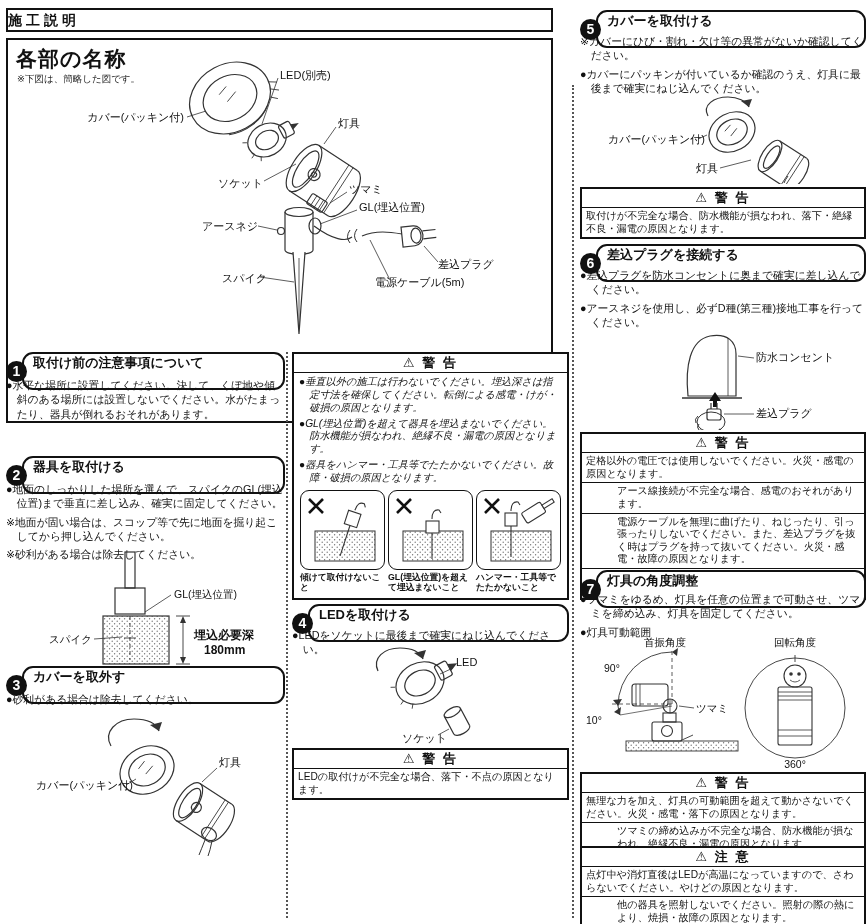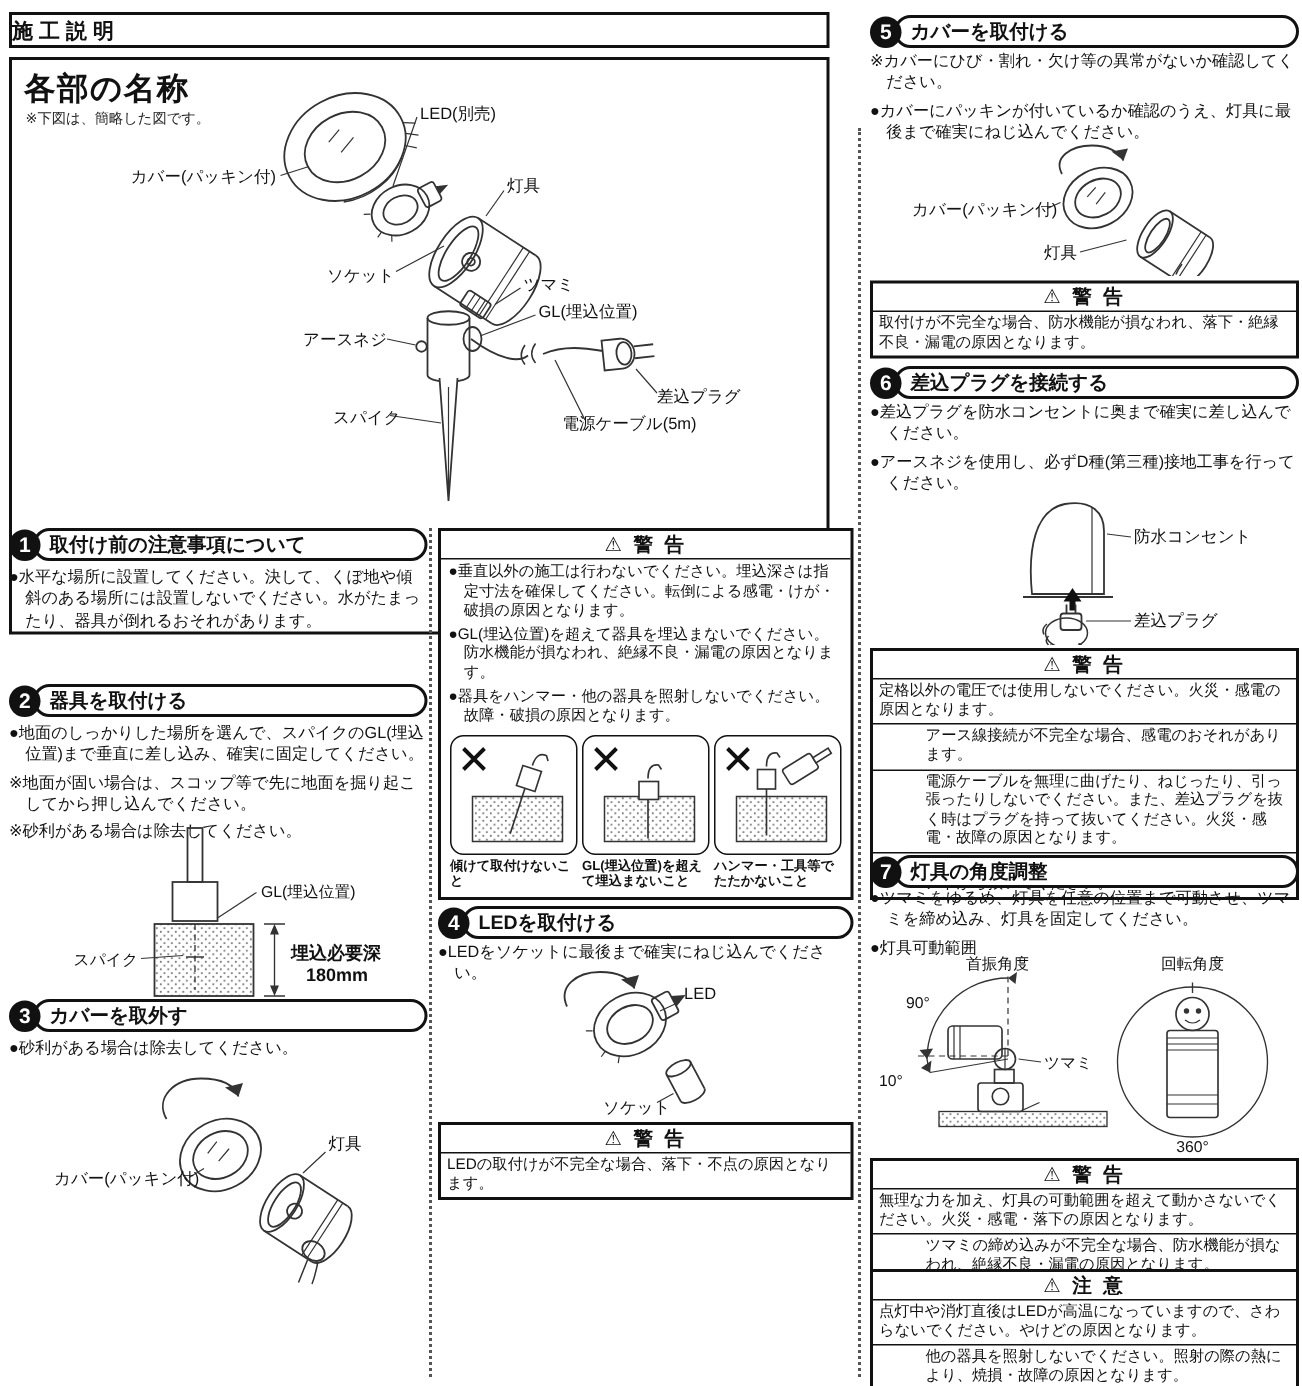--- a/index.html
+++ b/index.html
@@ -6,30 +6,30 @@
   #page{position:relative;width:868px;height:924px;background:#fff;color:#111;
         font-family:"Liberation Sans","DejaVu Sans",sans-serif;overflow:hidden;}
   .abs{position:absolute;}
   .bx{border:2px solid #111;box-sizing:border-box;background:#fff;}
   .doc-title{font-weight:bold;font-size:14px;letter-spacing:4px;line-height:20px;padding-left:0;}
   .parts-heading{font-weight:bold;font-size:21px;letter-spacing:1px;}
   .parts-note{font-size:9.5px;color:#222;}
   .sec-h{display:flex;align-items:center;}
   .sec-h .num{flex:0 0 21px;width:21px;height:21px;border-radius:50%;background:#111;color:#fff;
               font-weight:bold;font-size:14px;line-height:21px;text-align:center;z-index:2;}
-  .sec-h .pill{flex:1;border:2px solid #111;border-radius:11px;height:22px;box-sizing:border-box;
+  .sec-h .pill{flex:1;border:2px solid #111;border-radius:11px;height:38px;box-sizing:border-box;
                font-weight:bold;font-size:13px;line-height:17px;padding:0 4px 0 9px;margin-left:-5px;
                white-space:nowrap;overflow:hidden;background:#fff;}
   .li{margin:0 0 4px 0;padding-left:1em;text-indent:-1em;font-size:10.8px;line-height:1.32;}
   .warnbox{border:2px solid #111;box-sizing:border-box;background:#fff;}
   .warnbox .wt{font-weight:bold;font-size:13px;text-align:center;letter-spacing:2px;
                border-bottom:1.5px solid #111;padding:1px 0;line-height:16px;}
   .warnbox .wr{font-size:10.2px;line-height:1.24;padding:2px 4px;}
   .warnbox .wr + .wr{border-top:1.5px solid #111;padding-left:35px;}
-  .warnbox .wbody{padding:3px 5px 0 5px;}
+  .warnbox .wbody{padding:3px 5px 0 5px;font-style:italic;}
   .warnbox .wbody .li{font-size:10.2px;line-height:1.26;margin-bottom:3px;}
   .xfigs{display:flex;justify-content:space-between;padding:2px 6px 5px 6px;}
   .xfig{width:85px;}
   .xfig .fbox{height:78px;border:1.5px solid #111;border-radius:9px;overflow:hidden;}
   .xfig .cap{font-size:8.8px;line-height:1.2;margin-top:2px;color:#111;font-weight:bold;}
   .sep{border-left:2px dotted #555;width:0;}
   svg text{font-family:"Liberation Sans","DejaVu Sans",sans-serif;fill:#111;}
   .lbl{font-size:11px;}
   .lbl-s{font-size:10.5px;}
   .lbl-b{font-size:12px;font-weight:bold;}
@@ -200,21 +200,21 @@
     </g>
     <text class="lbl" x="30" y="81">カバー(パッキン付)</text>
     <text class="lbl" x="213" y="58">灯具</text>
   </svg>
 
   <div class="abs warnbox" style="left:292px;top:352px;width:277px;">
     <div class="wt">⚠ 警 告</div>
     <div class="wbody">
       <p class="li">●垂直以外の施工は行わないでください。埋込深さは指定寸法を確保してください。転倒による感電・けが・破損の原因となります。</p>
       <p class="li">●GL(埋込位置)を超えて器具を埋込まないでください。防水機能が損なわれ、絶縁不良・漏電の原因となります。</p>
-      <p class="li">●器具をハンマー・他の器具を照射しないでください。故障・破損の原因となります。</p>
+      <p class="li">●器具をハンマー・工具等でたたかないでください。故障・破損の原因となります。</p>
     </div>
     <div class="xfigs">
       <div class="xfig">
         <div class="fbox">
           <svg width="82" height="75" viewBox="0 0 82 75">
             <defs>
                 <pattern id="st2" width="5" height="5" patternUnits="userSpaceOnUse">
               <circle cx="1.2" cy="1.2" r="0.7" fill="#777"></circle>
                   <circle cx="3.6" cy="3.8" r="0.7" fill="#777"></circle>
                 </pattern>

